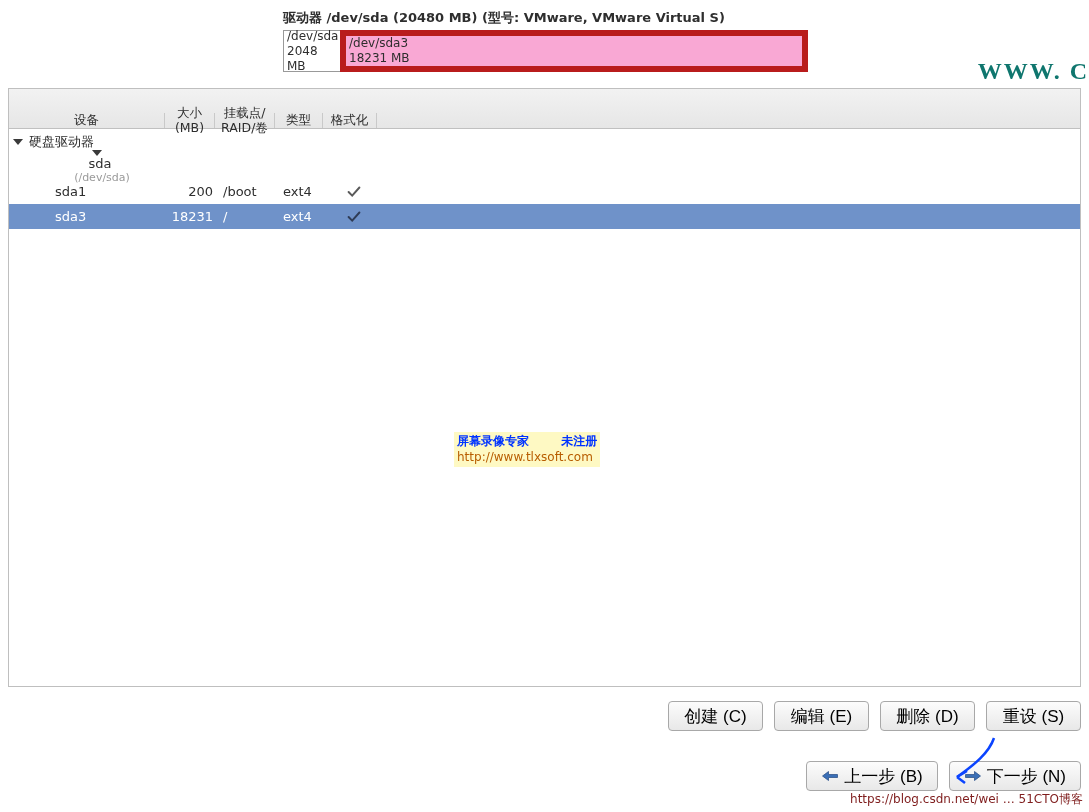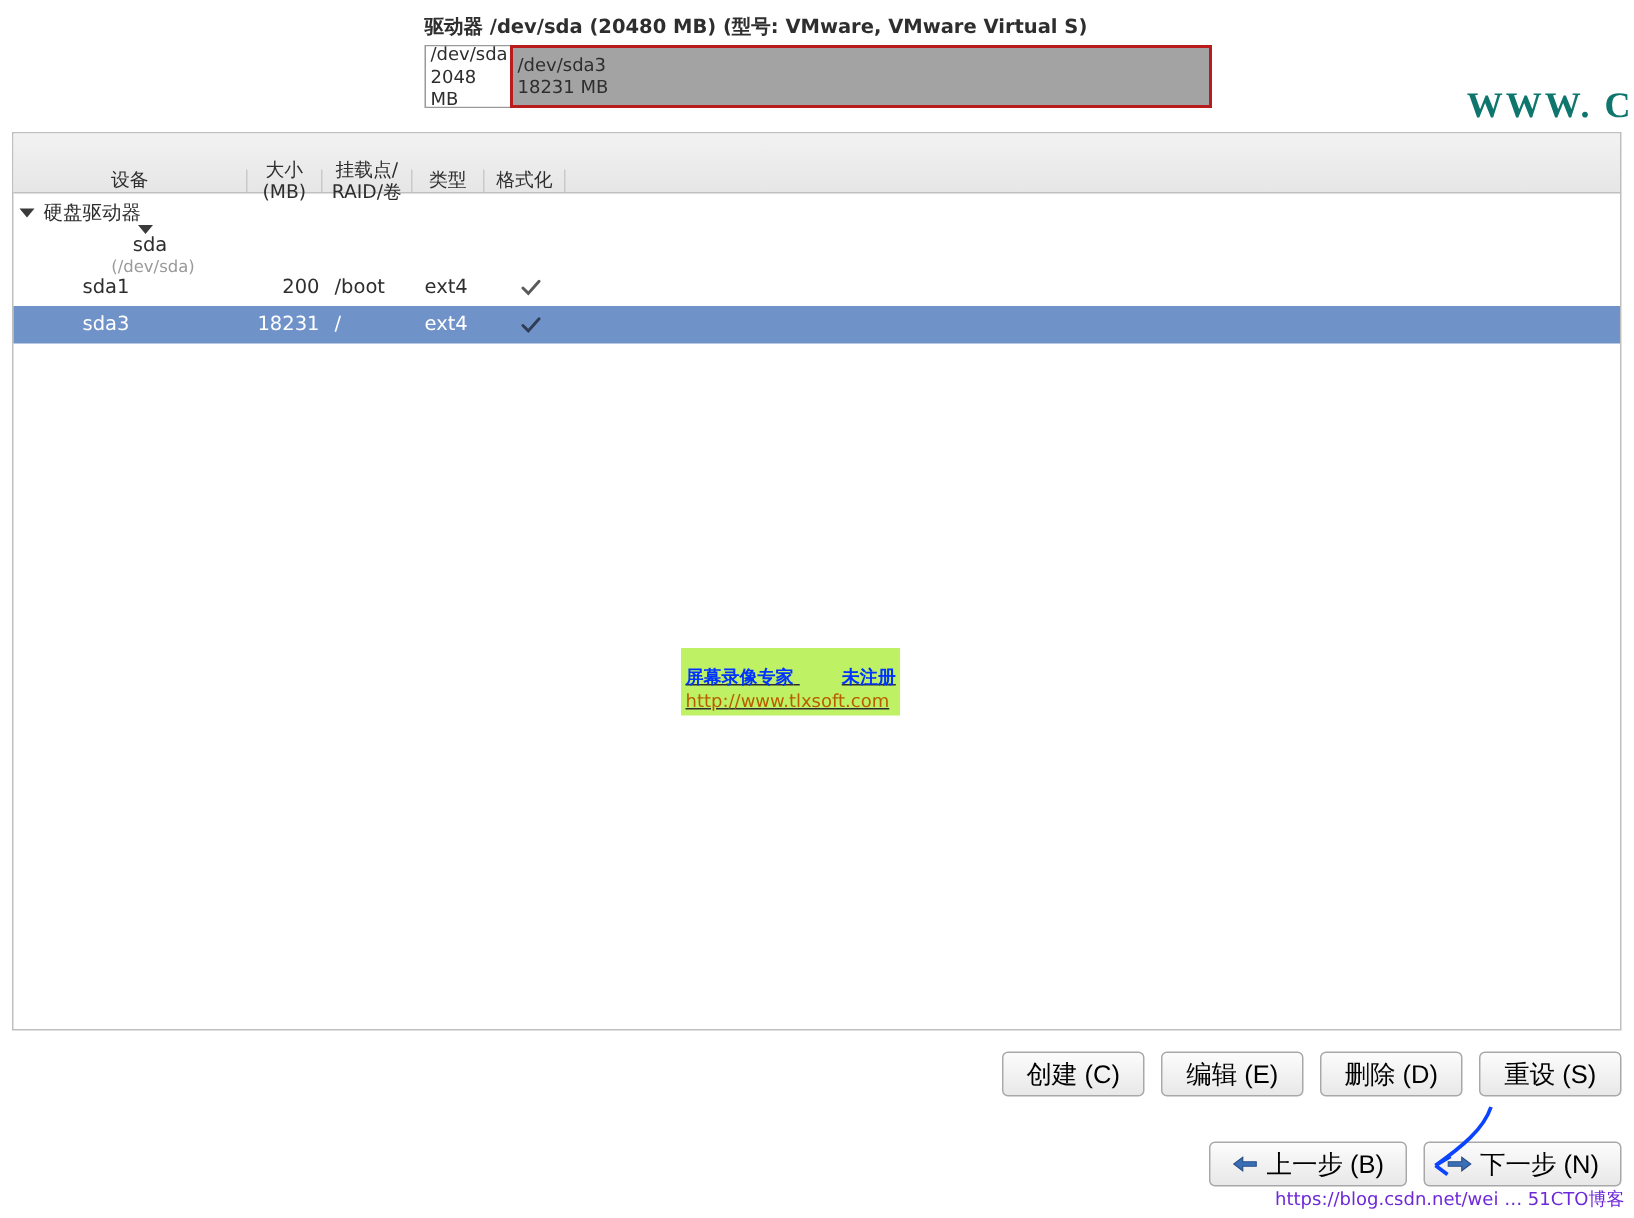--- a/index.html
+++ b/index.html
@@ -39,22 +39,22 @@
   justify-content: center;
   padding: 2px 3px;
   line-height: 1.25;
 }
 .seg-a {
   width: 57px;
   background: #fff;
 }
 .seg-b {
   flex: 1;
-  background: #a3a3a3;
-  border: 2px solid #b91c1c;
+  background: #f9a8d4;
+  border: 6px solid #b91c1c;
   margin: -1px;
 }
 .watermark-right {
   position: absolute;
   right: 0;
   top: 30px;
   color: #0f766e;
   font: 700 24px "Liberation Serif", Georgia, serif;
   letter-spacing: 2px;
   white-space: nowrap;
@@ -124,25 +124,24 @@
 .c-mount-cell  { width:60px; padding-left:4px;}
 .c-type-cell   { width:48px; padding-left:4px;}
 .c-format-cell { width:54px; justify-content:center;}
 .check svg { width:18px; height:18px; }
 .check svg path { stroke:#5a5a5a; stroke-width:2.2; fill:none; stroke-linecap:round;}
 
 
 .overlay-banner {
   position:absolute;
   left:454px; top:432px;
-  background:#bef264;
+  background:#fef9c3;
   font-size:12px;
   line-height:1.35;
-  padding:11px 3px 2px 3px;
-  text-decoration:underline;
+  padding:1px 3px 2px 3px;
 }
 .ob-top { color:#0033ff; font-weight:bold; }
 .ob-top .ob-r { margin-left:28px; }
 .ob-bot { color:#b85d00; }
 
 
 .btnrow1 {
   position:absolute;
   right:8px; top:701px;
   display:flex; gap:11px;
@@ -169,21 +168,21 @@
 .hand-arrow {
   position:absolute;
   right:80px;
   top:735px;
   pointer-events:none;
 }
 
 .footer-wm {
   position:absolute;
   right:6px; bottom:4px;
-  color:#6d28d9;
+  color:#7f1d1d;
   font-size:12px;
 }
 </style>
 </head>
 <body>
 
 <div class="drive-header">
   <div class="drive-title">驱动器 /dev/sda (20480 MB) (型号: VMware, VMware Virtual S)</div>
   <div class="partition-bar">
     <div class="part-seg seg-a">

